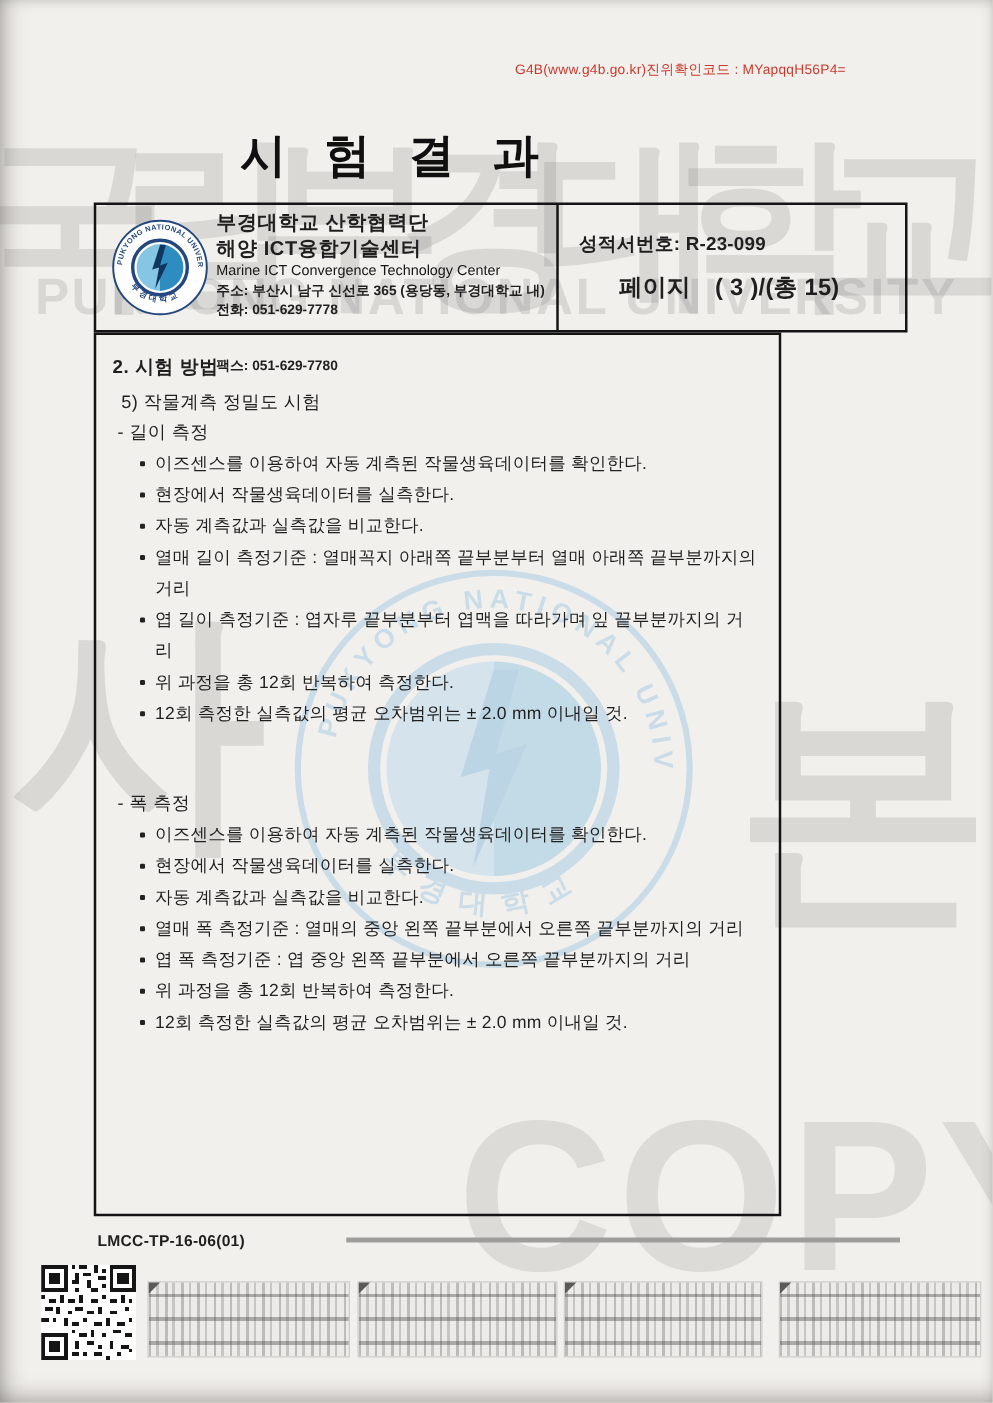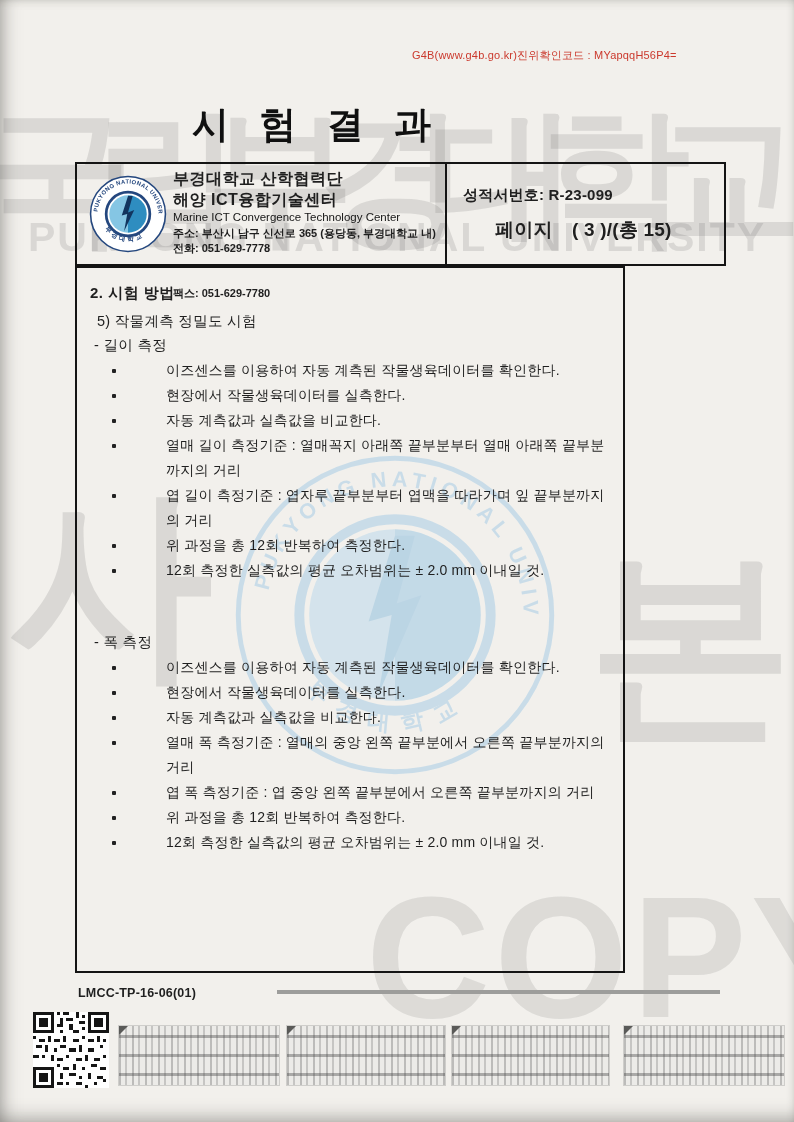--- a/index.html
+++ b/index.html
@@ -59,21 +59,21 @@
   .page-line .val{font-weight:600; margin-left:14px;}
   
   .main{
     position:absolute; left:75px; top:266px; width:550px; height:707px;
     border:2px solid #141414; box-sizing:border-box; padding:16px 14px 0 13px;
   }
   .sec-h{font-size:15px; font-weight:bold; letter-spacing:.5px; margin:0 0 9px 0;}
   .sub-h{font-size:14.5px; margin:0 0 5px 7px; letter-spacing:.3px;}
   .grp-title{font-size:14.5px; margin:0 0 3px 4px; letter-spacing:.3px;}
   .grp2{margin-top:50px;}
-  .bullet{display:flex; margin-left:22px; line-height:25px; font-size:14px; letter-spacing:.2px;gap:42px;}
+  .bullet{display:flex; margin-left:22px; line-height:25px; font-size:14px; letter-spacing:.2px;}
   .bullet .dot{width:4px; height:4px; background:#222; border-radius:1px; margin:11px 8px 0 0; flex:none;}
   
   .gray-line{position:absolute; left:277px; top:990px; width:443px; height:4px; background:#9d9d9b;}
   .doc-code{position:absolute; left:78px; top:986px; font-size:12.5px; font-weight:bold; letter-spacing:.2px;}
   .qr{position:absolute; left:33px; top:1012px; width:76px; height:76px;}
   .strip{
     position:absolute; top:1025px; height:59px;
     background:
       repeating-linear-gradient(0deg, rgba(70,70,70,0) 0 9px, rgba(70,70,70,.40) 9px 12px, rgba(70,70,70,0) 12px 19px),
       repeating-linear-gradient(90deg, rgba(110,110,110,.38) 0 2px, rgba(110,110,110,0) 2px 6px, rgba(110,110,110,.30) 6px 8px, rgba(110,110,110,0) 8px 13px),

